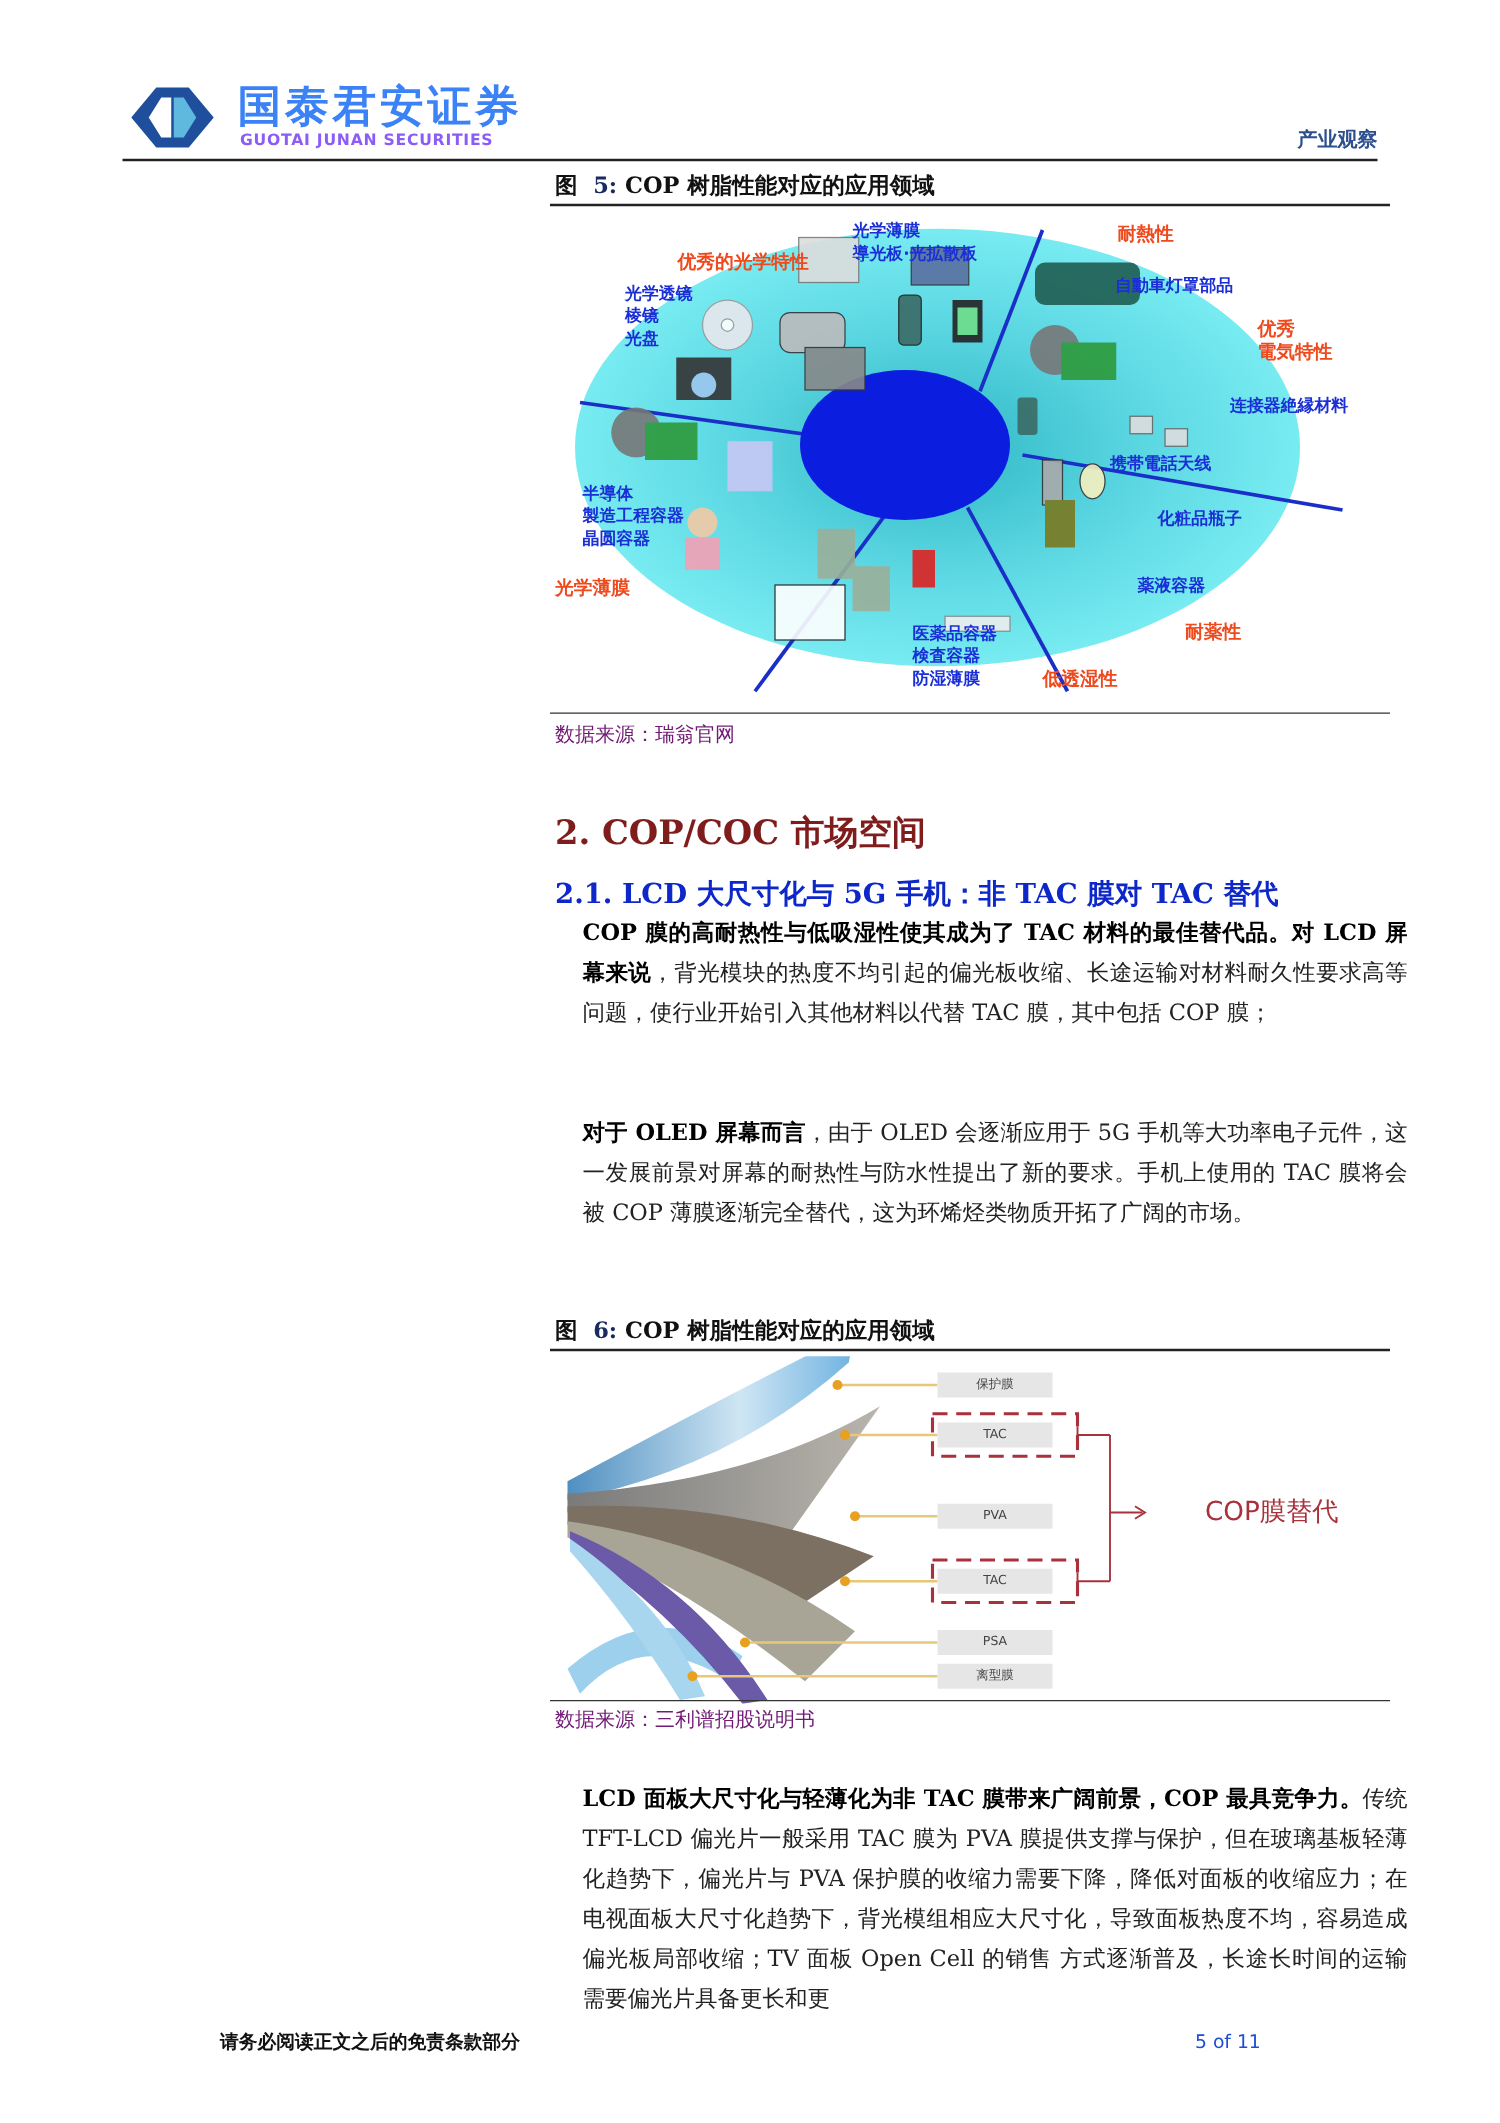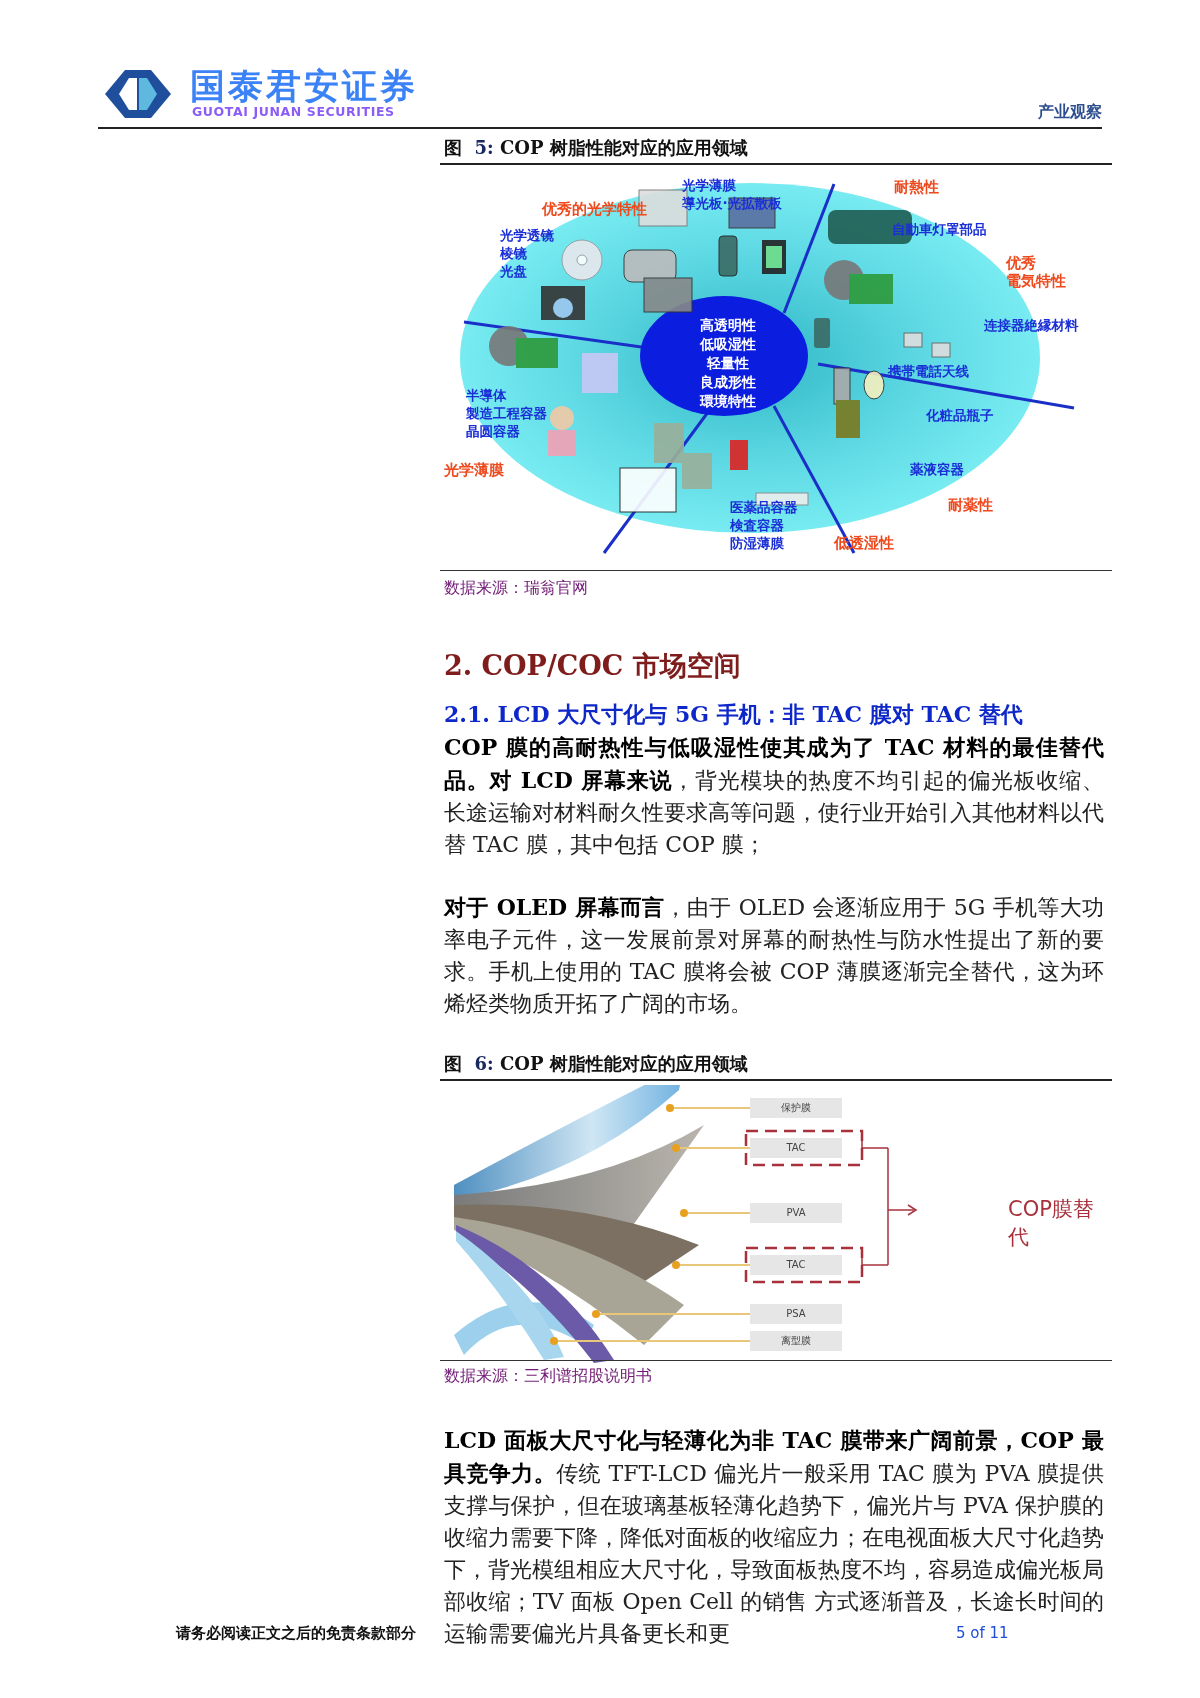--- a/index.html
+++ b/index.html
@@ -17,21 +17,21 @@
   .header-rule { left:98px; top:127px; width:1004px; height:2px; background:#222; }
   
   .fig-caption { left:444px; font-weight:bold; font-size:18px; color:#111; }
   .fig-caption .num { color:#1a2a60; }
   .fig-rule { left:440px; width:672px; height:2px; background:#222; }
   .fig-rule.thin { height:1px; background:#333; }
   .source { left:444px; font-size:16px; color:#701a75; }
   
   .h2 { left:444px; top:648px; font-size:27px; font-weight:bold; color:#7f1d1d; }
   .h3 { left:444px; top:700px; font-size:22px; font-weight:bold; color:#0d27c8; }
-  .para { left:444px; width:660px; font-size:22px; line-height:32px; color:#222;
+  .para { left:466px; width:660px; font-size:18px; line-height:32px; color:#222;
           text-align:justify; }
   .para b { color:#000; }
   .footer-left { left:176px; top:1624px; font-family:"DejaVu Sans","Liberation Sans",sans-serif;
                  font-weight:bold; font-size:15px; color:#111; }
   .footer-right { left:956px; top:1624px; font-family:"DejaVu Sans","Liberation Sans",sans-serif;
                   font-size:15px; color:#1d4ed8; }
   
   .fig5 { left:444px; top:168px; width:668px; height:400px; }
   .lbl { position:absolute; font-family:"DejaVu Sans","Liberation Sans",sans-serif;
          font-weight:bold; white-space:nowrap; line-height:18px; }
@@ -39,21 +39,21 @@
   .lbl.red { color:#ee4a1e; font-size:15px; }
   .center-text { position:absolute; left:224px; top:148px; width:120px; text-align:center;
                  font-family:"DejaVu Sans","Liberation Sans",sans-serif; font-weight:bold;
                  color:#fff; font-size:14px; line-height:19px; }
   
   .fig6 { left:444px; top:1085px; width:668px; height:278px; }
   .layer-box { position:absolute; width:92px; height:20px; background:#e6e6e6;
                font-family:"DejaVu Sans","Liberation Sans",sans-serif; font-size:10px;
                color:#444; text-align:center; line-height:20px; }
   .cop-repl { position:absolute; left:520px; top:110px; font-family:"DejaVu Sans","Liberation Sans",sans-serif;
-              font-size:21px; color:#a8313c;margin-left:44px; }
+              font-size:21px; color:#a8313c; }
 </style>
 </head>
 <body>
 
 <svg class="abs logo-mark" viewBox="0 0 70 52">
   <path d="M22 2 L48 2 L68 26 L48 50 L22 50 L2 26 Z" fill="#1f4f9c"></path>
   <path d="M26 10 L34 10 L34 42 L26 42 L16 26 Z" fill="#ffffff"></path>
   <path d="M36 10 L44 10 L54 26 L44 42 L36 42 Z" fill="#5fb8de"></path>
 </svg>
 <div class="abs logo-cn">国泰君安证券</div>
@@ -114,27 +114,20 @@
       <ellipse cx="430" cy="217" rx="10" ry="14" fill="#f5f0c0" stroke="#333"></ellipse>
       <rect x="392" y="232" width="24" height="38" fill="#7a7a20"></rect>
       <rect x="384" y="42" width="84" height="34" rx="8" fill="#1f5d52"></rect>
       <circle cx="400" cy="112" r="20" fill="#777"></circle>
         <rect x="405" y="106" width="44" height="30" fill="#2d9a3a"></rect>
       <rect x="370" y="150" width="16" height="30" rx="3" fill="#3b6b66"></rect>
       <rect x="460" y="165" width="18" height="14" fill="#ddd" stroke="#666"></rect>
       <rect x="488" y="175" width="18" height="14" fill="#ddd" stroke="#666"></rect>
     </g>
   </svg>
-  <div class="center-text">
-    <div>高透明性</div>
-    <div>低吸湿性</div>
-    <div>轻量性</div>
-    <div>良成形性</div>
-    <div>環境特性</div>
-  </div>
 
   <div class="lbl red" style="left:98px;top:32px;">优秀的光学特性</div>
   <div class="lbl red" style="left:450px;top:10px;">耐熱性</div>
   <div class="lbl red" style="left:562px;top:86px;">优秀</div>
   <div class="lbl red" style="left:562px;top:104px;">電気特性</div>
   <div class="lbl red" style="left:0px;top:293px;">光学薄膜</div>
   <div class="lbl red" style="left:504px;top:328px;">耐薬性</div>
   <div class="lbl red" style="left:390px;top:366px;">低透湿性</div>
 
   <div class="lbl blue" style="left:238px;top:8px;">光学薄膜</div>

